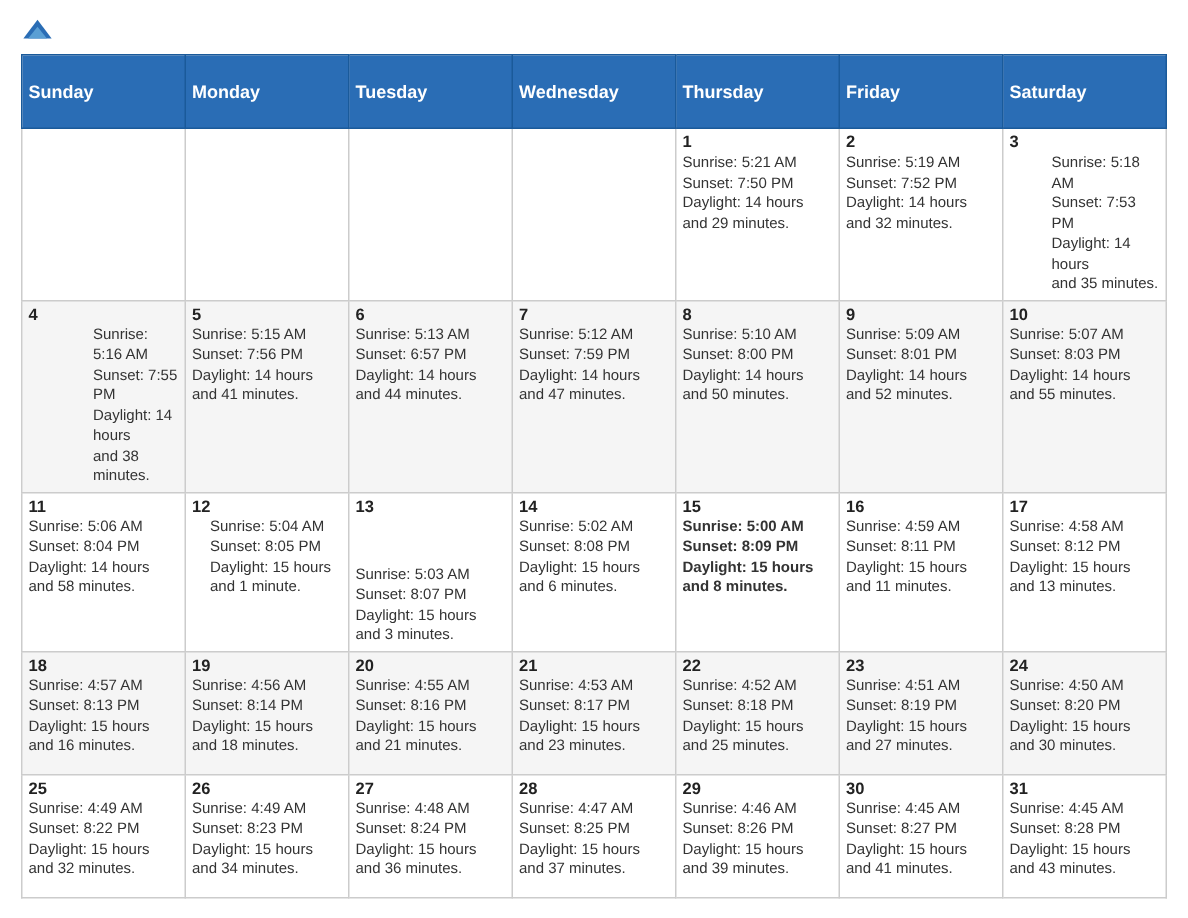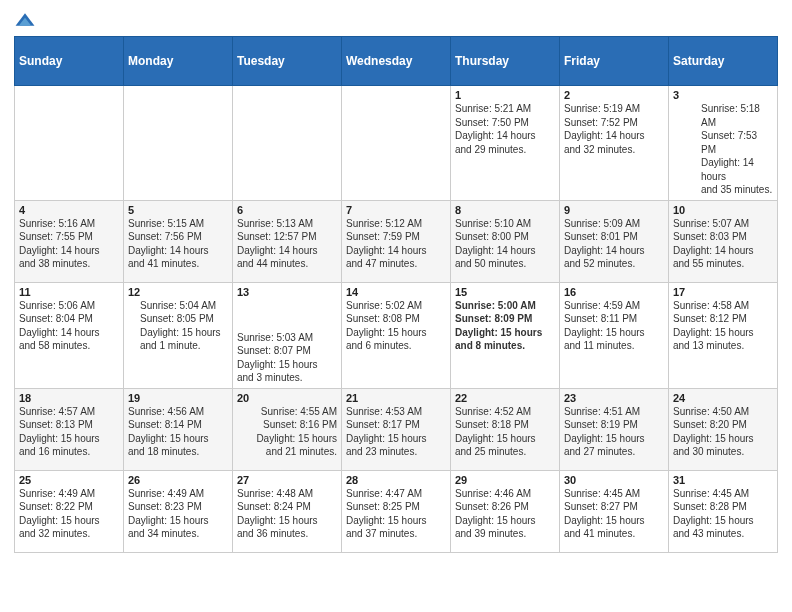--- a/index.html
+++ b/index.html
@@ -156,36 +156,36 @@
             <span class="day-num">3</span>
             <div class="day-info" style="white-space: pre-line; margin-left: 28px;">Sunrise: 5:18 AM
 Sunset: 7:53 PM
 Daylight: 14 hours
 and 35 minutes.</div>
           </td>
         </tr>
         <tr>
           <td>
             <span class="day-num">4</span>
-            <div class="day-info" style="white-space: pre-line;">Sunrise: 5:16 AM
+            <div class="day-info" style="white-space: pre-line; margin-left: 43px;">Sunrise: 5:16 AM
 Sunset: 7:55 PM
 Daylight: 14 hours
 and 38 minutes.</div>
           </td>
           <td>
             <span class="day-num">5</span>
             <div class="day-info" style="white-space: pre-line;">Sunrise: 5:15 AM
 Sunset: 7:56 PM
 Daylight: 14 hours
 and 41 minutes.</div>
           </td>
           <td>
             <span class="day-num">6</span>
             <div class="day-info" style="white-space: pre-line;">Sunrise: 5:13 AM
-Sunset: 12:57 PM
+Sunset: 6:57 PM
 Daylight: 14 hours
 and 44 minutes.</div>
           </td>
           <td>
             <span class="day-num">7</span>
             <div class="day-info" style="white-space: pre-line;">Sunrise: 5:12 AM
 Sunset: 7:59 PM
 Daylight: 14 hours
 and 47 minutes.</div>
           </td>
@@ -272,21 +272,21 @@
           </td>
           <td>
             <span class="day-num">19</span>
             <div class="day-info" style="white-space: pre-line;">Sunrise: 4:56 AM
 Sunset: 8:14 PM
 Daylight: 15 hours
 and 18 minutes.</div>
           </td>
           <td>
             <span class="day-num">20</span>
-            <div class="day-info" style="white-space: pre-line; text-align: right;">Sunrise: 4:55 AM
+            <div class="day-info" style="white-space: pre-line;">Sunrise: 4:55 AM
 Sunset: 8:16 PM
 Daylight: 15 hours
 and 21 minutes.</div>
           </td>
           <td>
             <span class="day-num">21</span>
             <div class="day-info" style="white-space: pre-line;">Sunrise: 4:53 AM
 Sunset: 8:17 PM
 Daylight: 15 hours
 and 23 minutes.</div>

